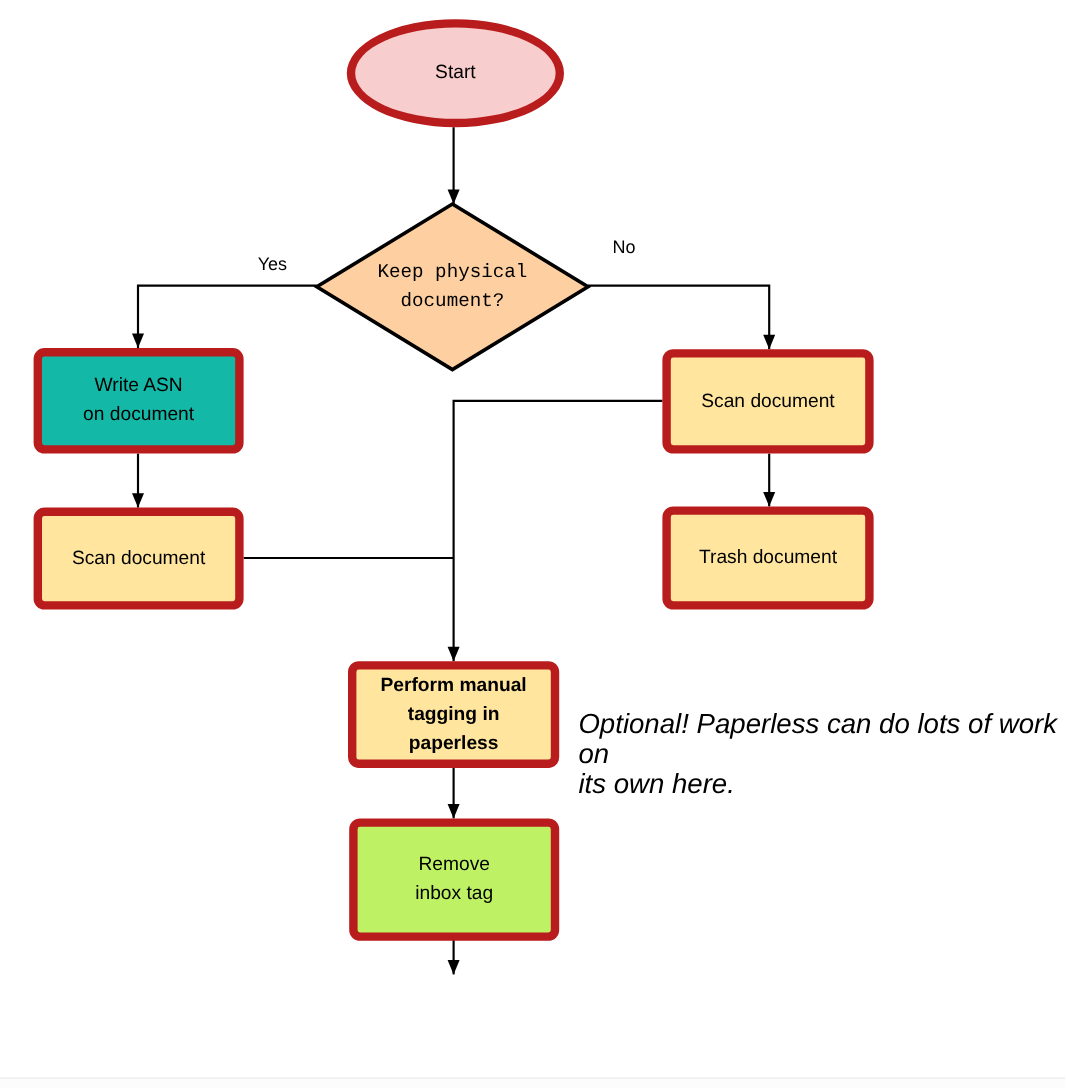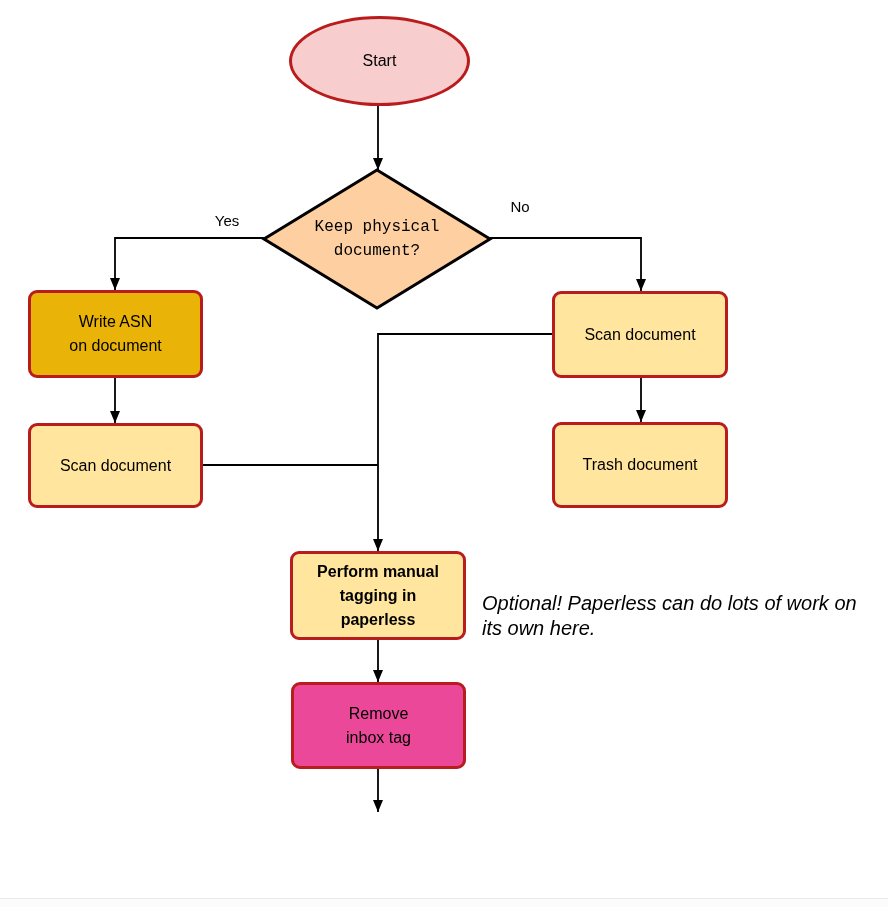--- a/index.html
+++ b/index.html
@@ -25,21 +25,21 @@
     stroke: #000000;
     stroke-width: 1.8;
   }
   .node {
     position: absolute;
     box-sizing: border-box;
     display: flex;
     align-items: center;
     justify-content: center;
     text-align: center;
-    border: 3px solid #b91c1c;
+    border: 7px solid #b91c1c;
     color: #000000;
     font-size: 16px;
     line-height: 24px;
   }
   .process {
     border-radius: 9px;
   }
   .terminal {
     border-radius: 50%;
   }
@@ -62,21 +62,21 @@
     width: 60px;
     text-align: center;
     font-size: 15px;
     color: #000000;
   }
   #annotation {
     position: absolute;
     left: 482px;
     top: 591px;
     width: 400px;
-    font-size: 20px;
+    font-size: 23px;
     font-style: italic;
     line-height: 25px;
     color: #000000;
     white-space: pre-line;
   }
   #page-bottom-edge {
     position: absolute;
     left: 0;
     top: 898px;
     width: 888px;
@@ -114,21 +114,21 @@
     <span class="label">Start</span>
   </div>
 
   <div class="diamond-label" style="left:287px; top:203px; width:180px; height:72px;font-family:Liberation Mono, monospace;">Keep physical
 document?</div>
 
   <div class="edge-label" style="left:197px; top:212px;">Yes</div>
 
   <div class="edge-label" style="left:490px; top:198px;">No</div>
 
-  <div class="node process" style="left: 28px; top: 290px; width: 175px; height: 88px; background-color: #eab308;">
+  <div class="node process" style="left: 28px; top: 290px; width: 175px; height: 88px; background-color: #14b8a6;">
     <span class="label">Write ASN
 on document</span>
   </div>
 
   <div class="node process" style="left: 28px; top: 423px; width: 175px; height: 85px; background-color: rgb(255, 229, 158);">
     <span class="label">Scan document</span>
   </div>
 
 
   <div class="node process" style="left: 552px; top: 291px; width: 176px; height: 87px; background-color: rgb(255, 229, 158);">
@@ -141,21 +141,21 @@
 
   <div class="node process" style="left: 290px; top: 551px; width: 176px; height: 89px; background-color: rgb(255, 229, 158); font-weight: bold;">
     <span class="label">Perform manual
 tagging in
 paperless</span>
   </div>
 
   <div id="annotation">Optional! Paperless can do lots of work on
 its own here.</div>
 
-  <div class="node process" style="left: 291px; top: 682px; width: 175px; height: 87px; background-color: #ec4899;">
+  <div class="node process" style="left: 291px; top: 682px; width: 175px; height: 102px; background-color: #bef264;">
     <span class="label">Remove
 inbox tag</span>
   </div>
 
 
   <div id="page-bottom-edge"></div>
 
 </div>
 
 </body></html>

